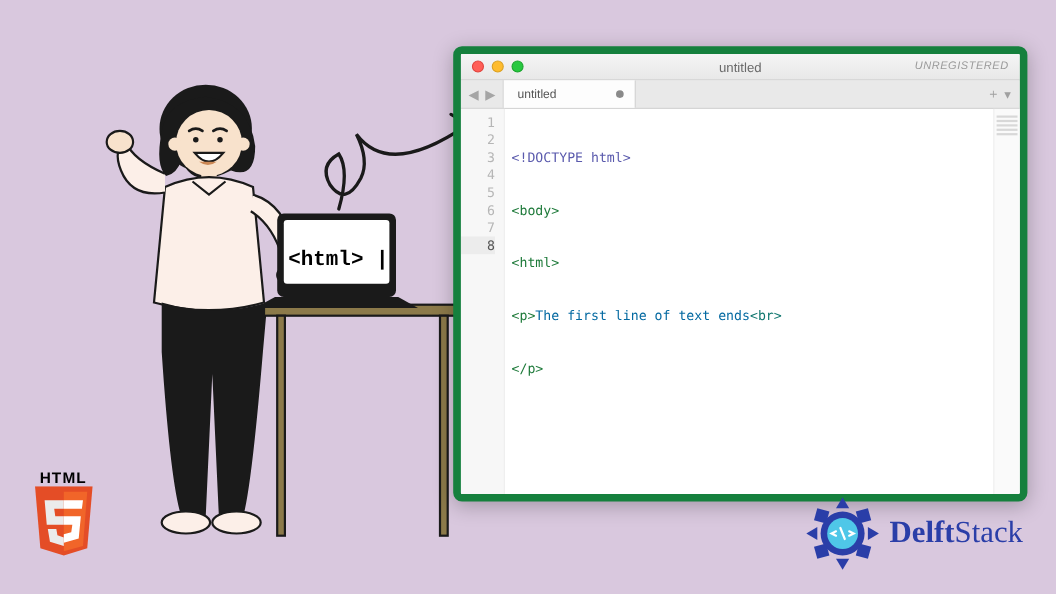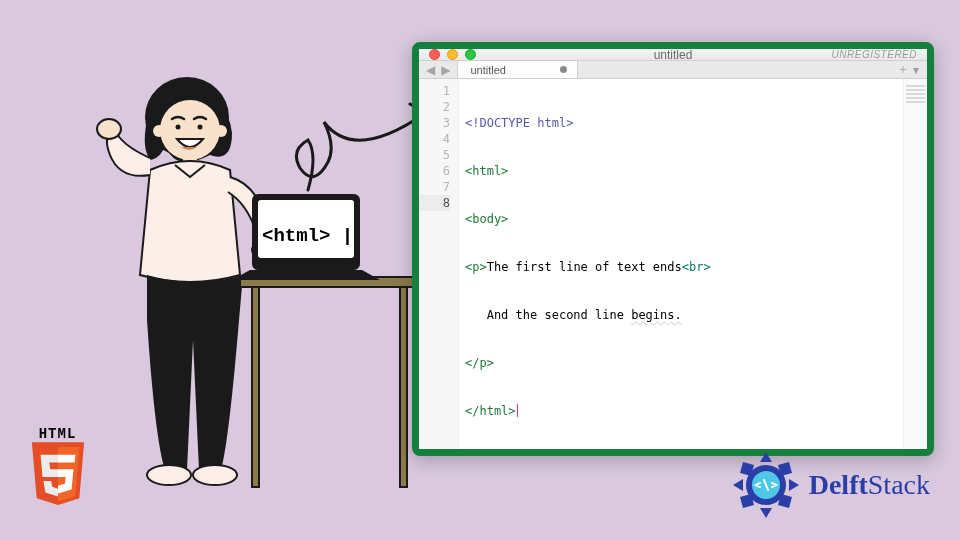--- a/index.html
+++ b/index.html
@@ -18,21 +18,20 @@
     left: 20px;
     bottom: 28px;
     width: 75px;
   }
   .html5-badge .html-label {
     font-weight: 700;
     font-size: 14px;
     letter-spacing: 1px;
     color: #000;
     text-align: center;
-    font-family: Liberation Mono, monospace;
   }
   .html5-shield {
     width: 62px;
     height: 70px;
     margin: 0 auto;
     position: relative;
   }
   .html5-shield svg { width: 100%; height: 100%; }
 
   
@@ -195,21 +194,21 @@
     padding: 4px 8px 0 6px;
     white-space: pre;
     color: #333;
     position: relative;
     flex: 1;
   }
   .code .row { height: 16px; }
   .kw { color: #5a5aad; }
   .tag { color: #1e7a3a; }
   .br { color: #0f766e; }
-  .txt { color: #000000; }
+  .txt { color: #0369a1; }
   .underline { text-decoration: underline wavy #c9c9c9; text-decoration-thickness: 1px; text-underline-offset: 2px; }
   .cursor {
     display: inline-block;
     width: 1.5px; height: 13px;
     background: #ff2d8a;
     vertical-align: -2px;
     margin-left: 1px;
   }
 
   .minimap {
@@ -354,26 +353,24 @@
       <div class="ln">2</div>
       <div class="ln">3</div>
       <div class="ln">4</div>
       <div class="ln">5</div>
       <div class="ln">6</div>
       <div class="ln">7</div>
       <div class="ln active">8</div>
     </div>
     <div class="code">
       <div class="row"><span class="kw">&lt;!DOCTYPE html&gt;</span></div>
+      <div class="row"><span class="tag">&lt;body&gt;</span></div>
       <div class="row"><span class="tag">&lt;html&gt;</span></div>
-      <div class="row"><span class="tag">&lt;body&gt;</span></div>
       <div class="row"><span class="tag">&lt;p&gt;</span><span class="txt">The first line of text ends</span><span class="br">&lt;br&gt;</span></div>
-      <div class="row"><span class="txt">   And the second line </span><span class="txt underline">begins.</span></div>
       <div class="row"><span class="tag">&lt;/p&gt;</span></div>
-      <div class="row"><span class="tag">&lt;/html&gt;</span><span class="cursor"></span></div>
     </div>
     <div class="minimap">
       <div class="blip" style="top:6px"></div>
       <div class="blip" style="top:10px"></div>
       <div class="blip" style="top:14px"></div>
       <div class="blip" style="top:18px"></div>
       <div class="blip" style="top:22px"></div>
     </div>
   </div>
 

